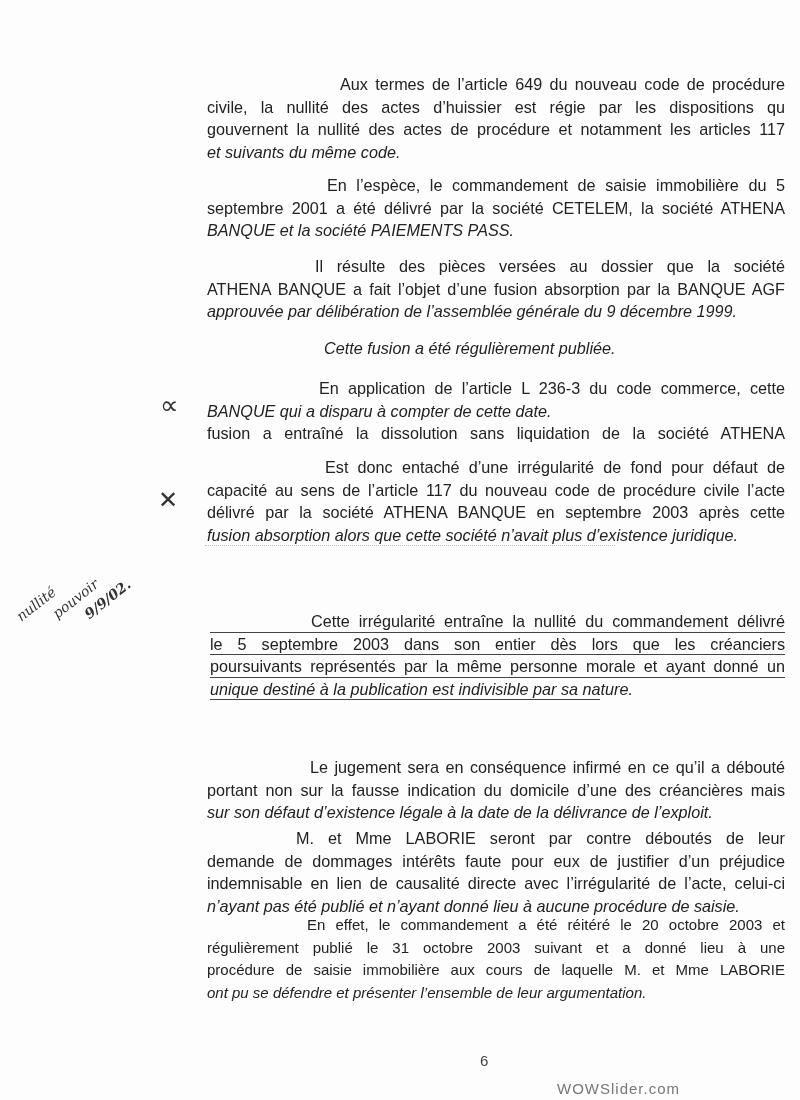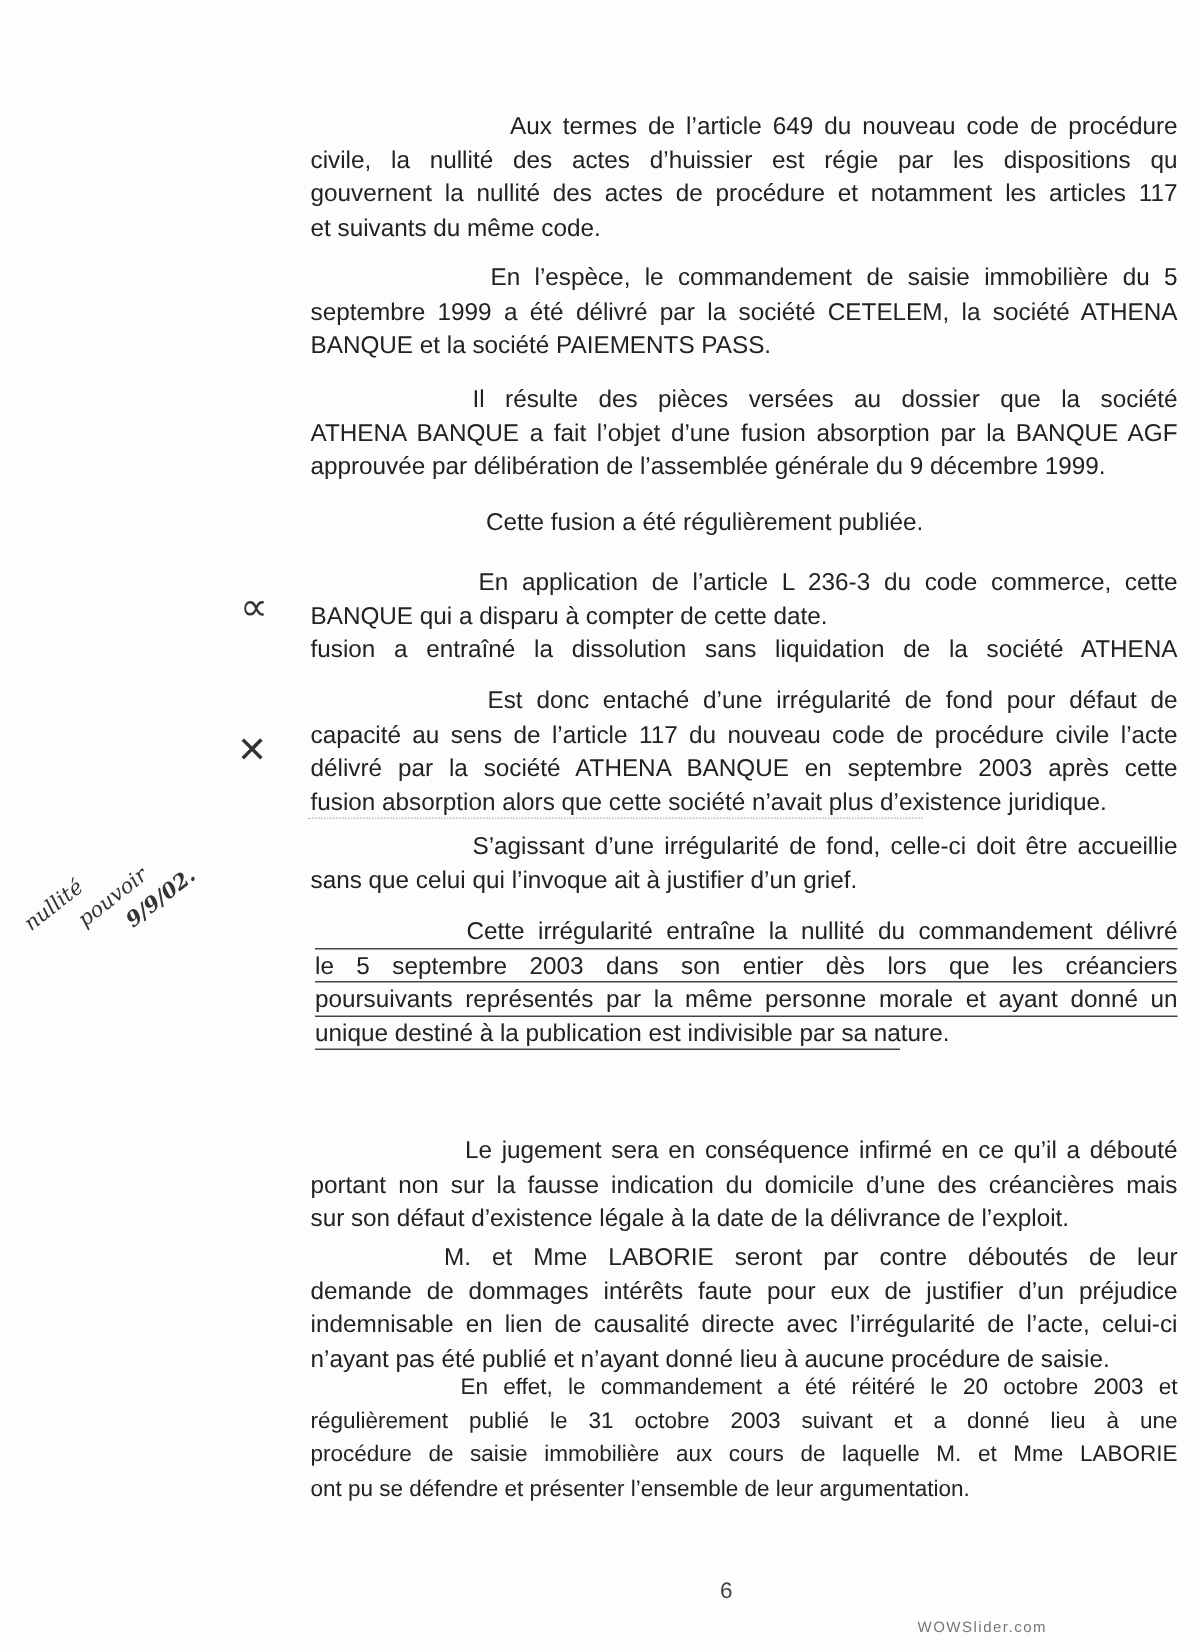--- a/index.html
+++ b/index.html
@@ -5,43 +5,43 @@
     html, body { margin: 0; padding: 0; }
     body {
       width: 800px; height: 1100px; position: relative; overflow: hidden;
       background: #fdfdfd;
       font-family: "Liberation Sans", sans-serif;
       color: #222;
     }
     .page { position: absolute; left: 0; top: 0; width: 708px; height: 1100px; }
     .para { position: absolute; left: 207px; width: 578px; font-size: 16.2px; line-height: 22.5px; text-align: justify; }
     .line { display: block; white-space: nowrap; text-align: justify; text-align-last: justify; height: 22.5px; }
-    .line.last { text-align-last: left; }
+    .line.last { text-align-last: left; font-style: italic; }
     .underlined .line { border-bottom: 1.2px solid #444; height: 21.5px; }
     .margin-note { position: absolute; font-family: "DejaVu Serif", serif; color: #333; }
     .mark { position: absolute; font-size: 26px; color: #333; font-family: "DejaVu Sans", sans-serif; }
     .page-num { position: absolute; left: 480px; top: 1052px; font-size: 15px; color: #444; }
-    .watermark { position: absolute; right: 10px; top: 1080px; font-size: 10px; color: #777; letter-spacing: 1px; }
+    .watermark { position: absolute; right: 28px; top: 1080px; font-size: 15px; color: #777; letter-spacing: 1px; }
     .faint-rule { position: absolute; left: 205px; top: 545px; width: 410px; height: 0; border-top: 1px dotted #bbb; }
   </style>
 </head>
 <body>
 
 <div class="page">
 
   <div class="para" style="top:73px">
     <span class="line" style="padding-left:133px">Aux termes de l’article 649 du nouveau code de procédure</span>
     <span class="line">civile, la nullité des actes d’huissier est régie par les dispositions qu</span>
     <span class="line">gouvernent la nullité des actes de procédure et notamment les articles 117</span>
     <span class="line last">et suivants du même code.</span>
   </div>
 
   <div class="para" style="top:174px">
     <span class="line" style="padding-left:120px">En l’espèce, le commandement de saisie immobilière du 5</span>
-    <span class="line">septembre 1999 a été délivré par la société CETELEM, la société ATHENA</span>
+    <span class="line">septembre 2001 a été délivré par la société CETELEM, la société ATHENA</span>
     <span class="line last">BANQUE et la société PAIEMENTS PASS.</span>
   </div>
 
   <div class="para" style="top:255px">
     <span class="line" style="padding-left:108px">Il résulte des pièces versées au dossier que la société</span>
     <span class="line">ATHENA BANQUE a fait l’objet d’une fusion absorption par la BANQUE AGF</span>
     <span class="line last">approuvée par délibération de l’assemblée générale du 9 décembre 1999.</span>
   </div>
 
   <div class="para" style="top:337px">
@@ -56,24 +56,20 @@
 
   <div class="para" style="top:456px">
     <span class="line" style="padding-left:118px">Est donc entaché d’une irrégularité de fond pour défaut de</span>
     <span class="line">capacité au sens de l’article 117 du nouveau code de procédure civile l’acte</span>
     <span class="line">délivré par la société ATHENA BANQUE en septembre 2003 après cette</span>
     <span class="line last">fusion absorption alors que cette société n’avait plus d’existence juridique.</span>
   </div>
 
   <div class="faint-rule"></div>
 
-  <div class="para" style="top:553px">
-    <span class="line" style="padding-left:108px">S’agissant d’une irrégularité de fond, celle-ci doit être accueillie</span>
-    <span class="line last">sans que celui qui l’invoque ait à justifier d’un grief.</span>
-  </div>
 
   <div class="para underlined" style="top:610px; left:210px; width:575px">
     <span class="line" style="padding-left:101px">Cette irrégularité entraîne la nullité du commandement délivré</span>
     <span class="line">le 5 septembre 2003 dans son entier dès lors que les créanciers</span>
     <span class="line">poursuivants représentés par la même personne morale et ayant donné un</span>
     <span class="line last" style="width:390px">unique destiné à la publication est indivisible par sa nature.</span>
   </div>
 
   <div class="para" style="top:756px">
     <span class="line" style="padding-left:103px">Le jugement sera en conséquence infirmé en ce qu’il a débouté</span>

